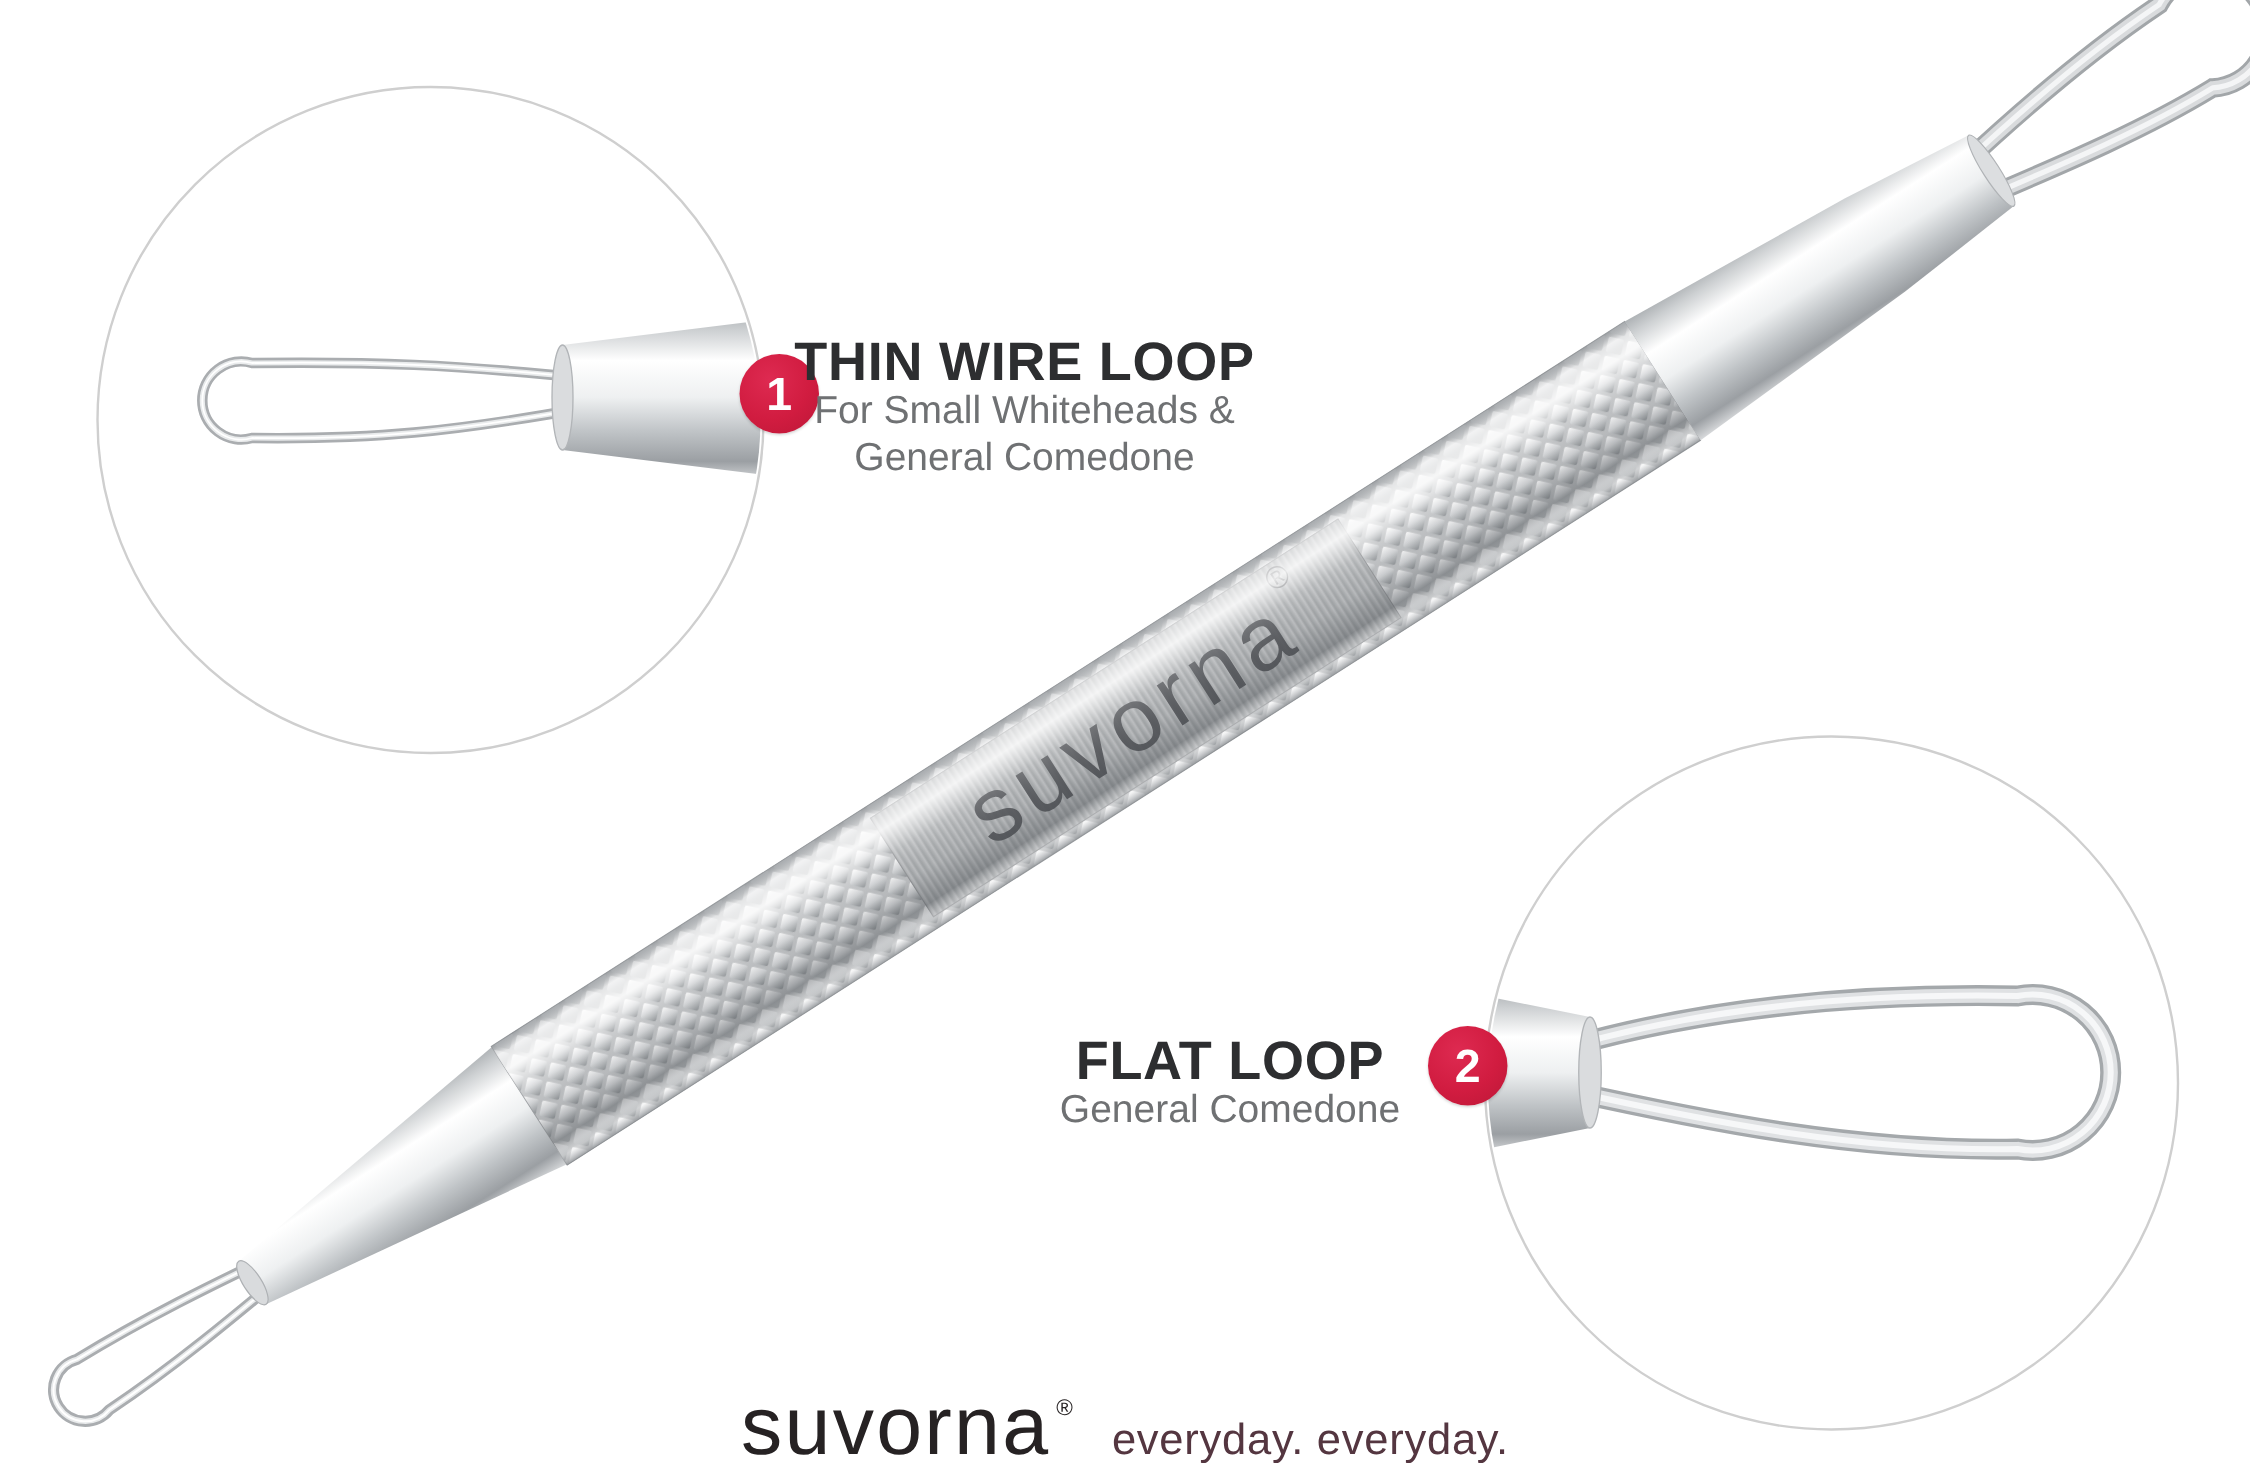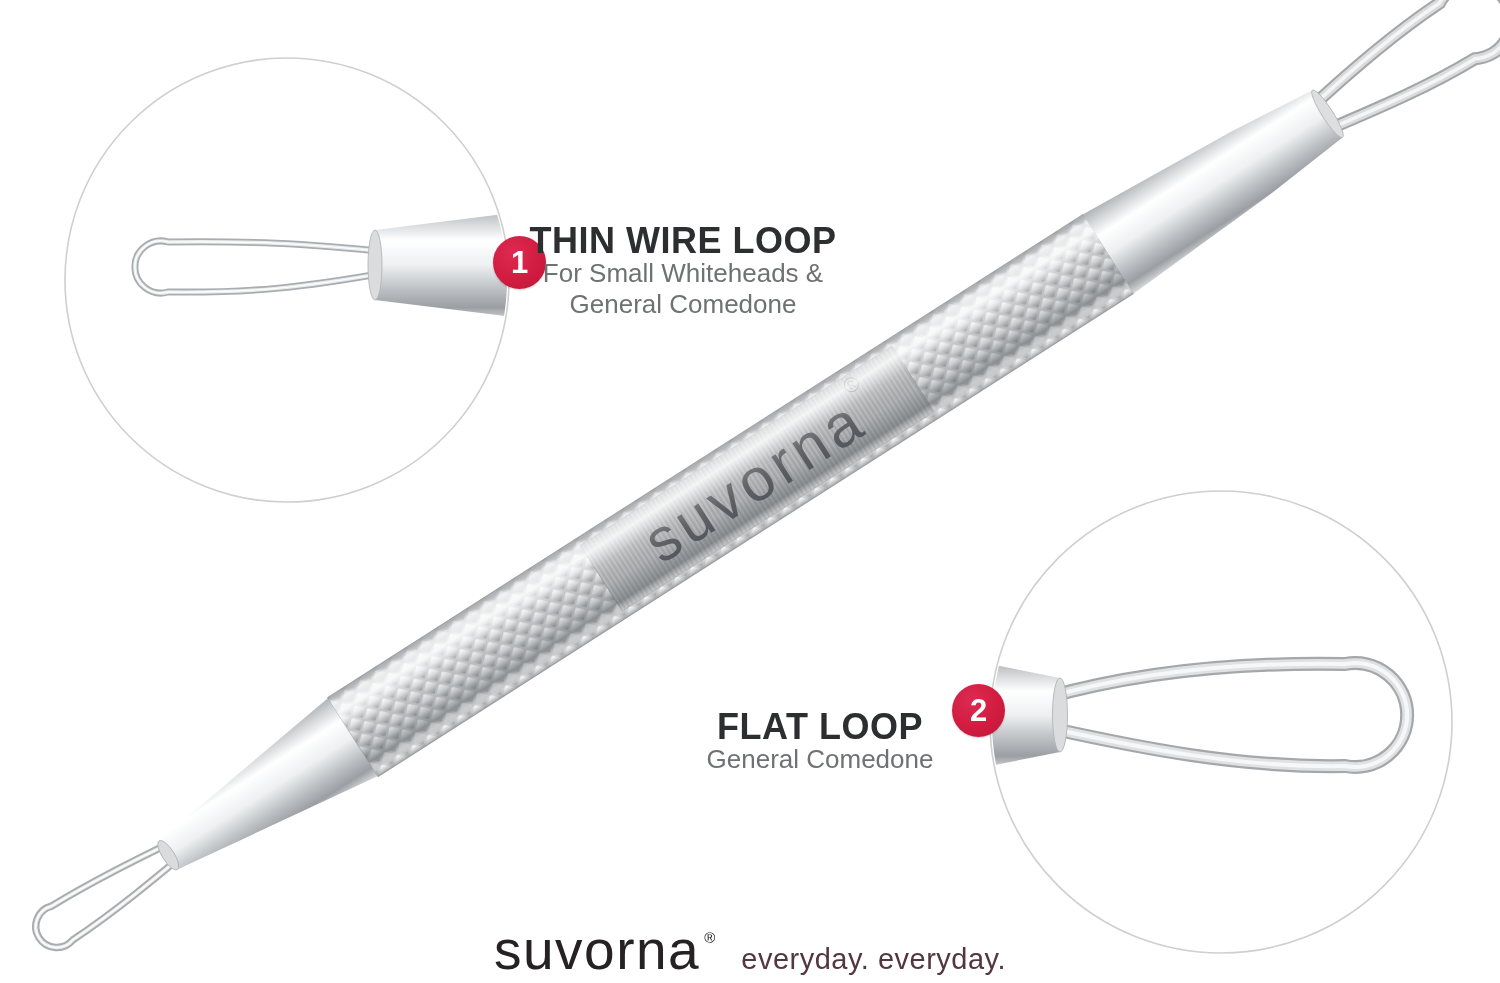--- a/index.html
+++ b/index.html
@@ -6,21 +6,21 @@
   body{width:1500px;height:983px;position:relative;overflow:hidden;
        font-family:"Liberation Sans", sans-serif;}
   .stage{position:absolute;left:0;top:0;width:1500px;height:983px;}
   svg.art{position:absolute;left:0;top:0;}
 
   .callout{position:absolute;width:550px;text-align:center;}
   .callout .title{font-size:36px;font-weight:bold;letter-spacing:.5px;
        color:var(--title-text,#2d2e30);line-height:30px;margin-bottom:2px;}
   .callout .sub{font-size:26px;color:var(--subtitle-text,#6f7173);line-height:31px;}
   #callout-1{left:408px;top:226px;}
-  #callout-2{left:545px;top:712px;}
+  #callout-2{left:545px;top:692px;}
 
   .badge{position:absolute;width:53px;height:53px;border-radius:50%;
        background:radial-gradient(circle at 38% 32%, #de2a51 0%, var(--accent-red,#d11c40) 55%, #bc1737 100%);
        color:#ffffff;font-size:31px;font-weight:bold;
        display:flex;align-items:center;justify-content:center;
        box-shadow:0 1px 2px rgba(0,0,0,.18);}
   #badge-1{left:493px;top:236px;}
   #badge-2{left:952px;top:684px;}
 
   .footer{position:absolute;left:50%;transform:translateX(-50%);top:918px;

